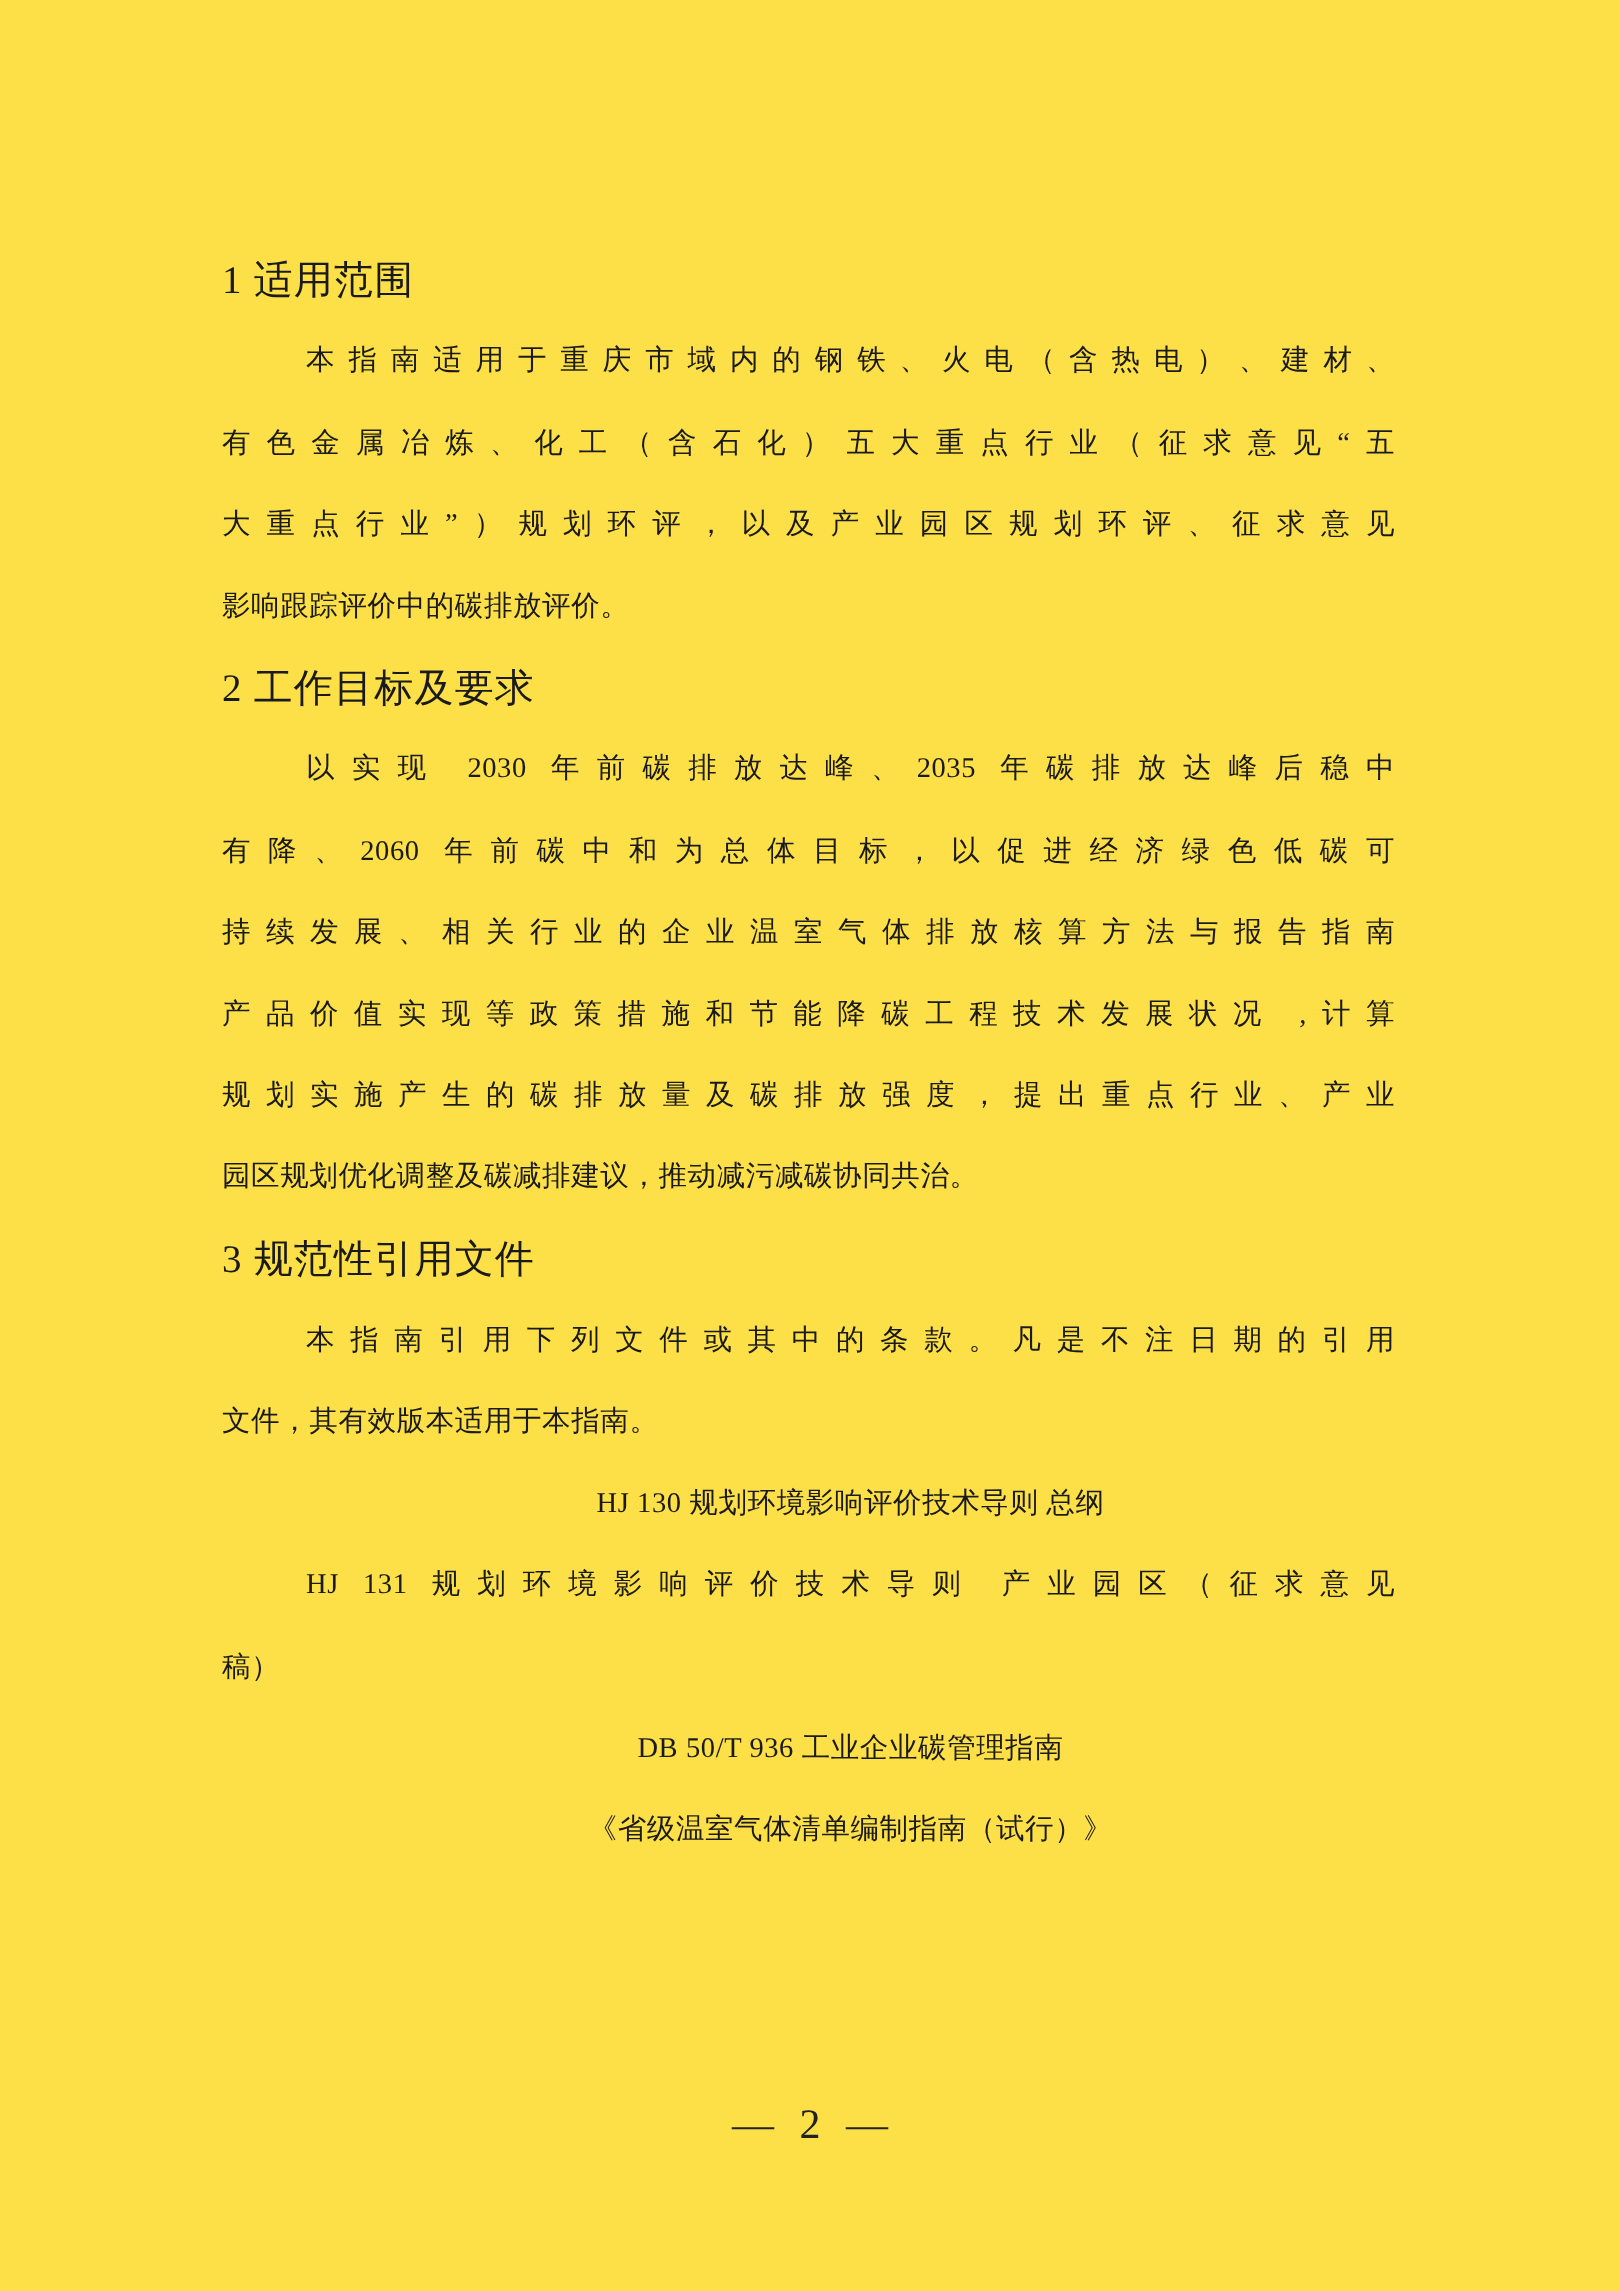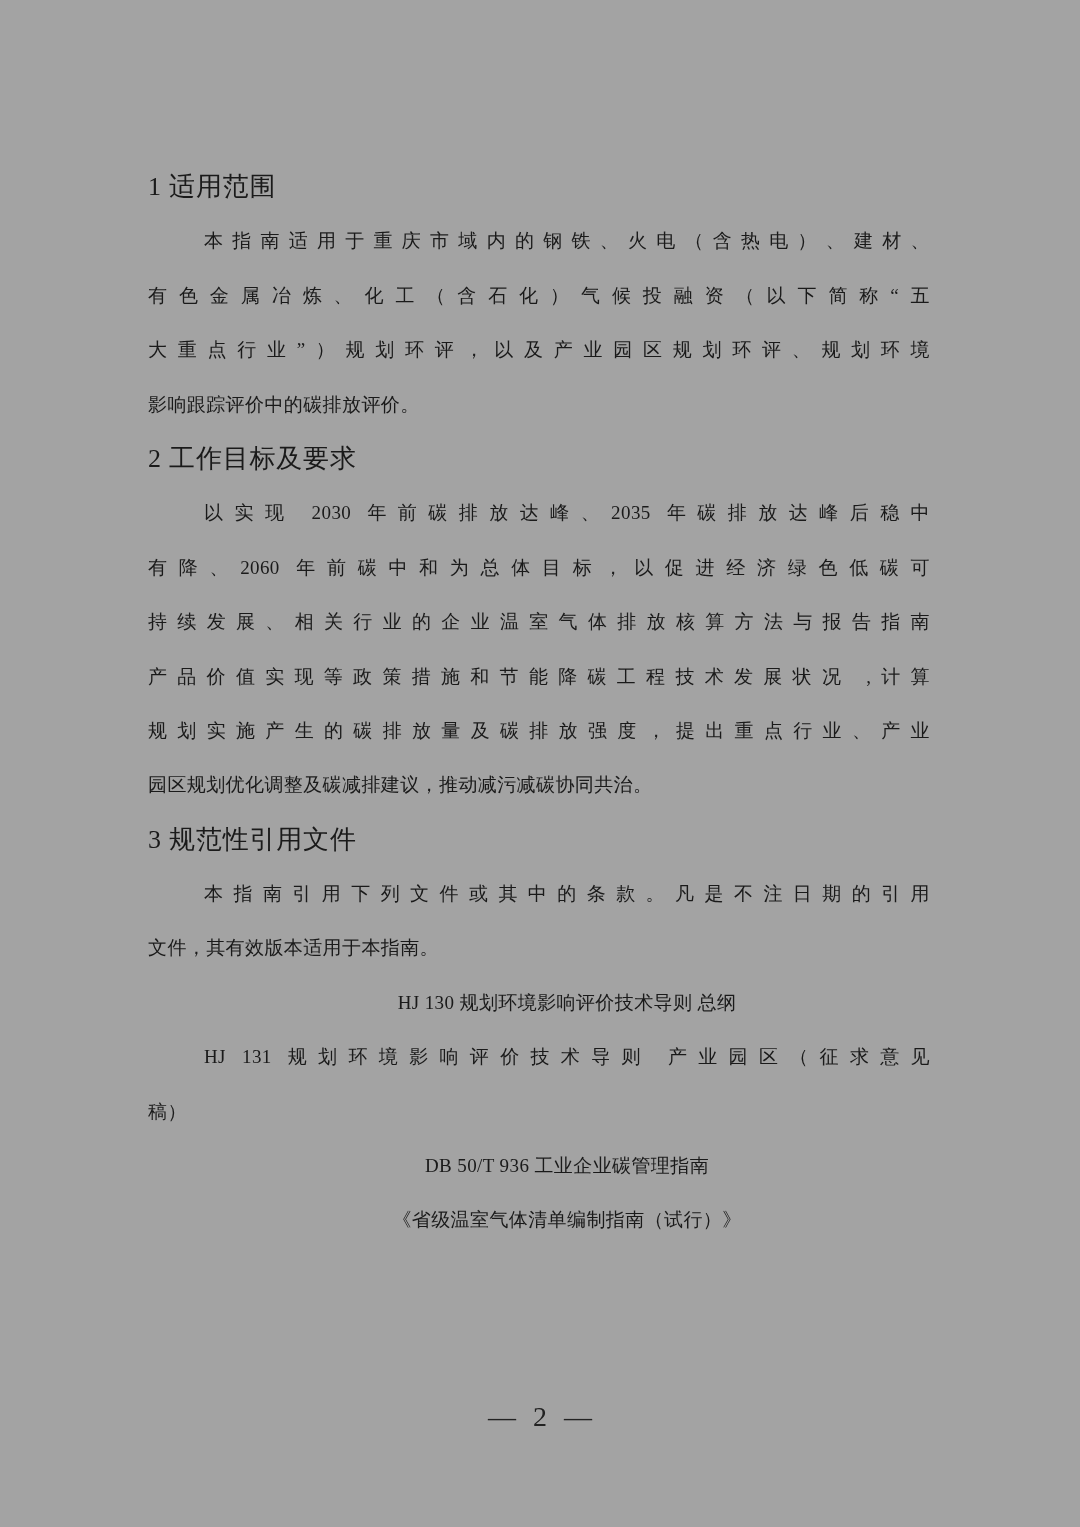--- a/index.html
+++ b/index.html
@@ -1,20 +1,20 @@
 <!DOCTYPE html>
 <html><head>
 <meta charset="utf-8">
 <style>
   html, body { margin: 0; padding: 0; }
   .page {
     position: relative;
     width: 1080px;
     height: 1527px;
-    background: #a3a3a3;
+    background: #fde047;
     overflow: hidden;
     font-family: "Liberation Serif", "DejaVu Serif", serif;
     color: #1a1a1a;
   }
   .content {
     position: absolute;
     left: 148px;
     top: 160px;
     width: 782px;
   }
@@ -48,22 +48,22 @@
     color: #222222;
   }
 </style>
 </head>
 <body>
 
 <div class="page">
   <div class="content">
     <div class="ln h">1 适用范围</div>
     <div class="ln ind j">本指南适用于重庆市域内的钢铁、火电（含热电）、建材、</div>
-    <div class="ln j">有色金属冶炼、化工（含石化）气候投融资（以下简称“五</div>
-    <div class="ln j">大重点行业”）规划环评，以及产业园区规划环评、规划环境</div>
+    <div class="ln j">有色金属冶炼、化工（含石化）五大重点行业（征求意见“五</div>
+    <div class="ln j">大重点行业”）规划环评，以及产业园区规划环评、征求意见</div>
     <div class="ln">影响跟踪评价中的碳排放评价。</div>
     <div class="ln h">2 工作目标及要求</div>
     <div class="ln ind j">以实现 2030 年前碳排放达峰、2035 年碳排放达峰后稳中</div>
     <div class="ln j">有降、2060 年前碳中和为总体目标，以促进经济绿色低碳可</div>
     <div class="ln j">持续发展、相关行业的企业温室气体排放核算方法与报告指南</div>
     <div class="ln j">产品价值实现等政策措施和节能降碳工程技术发展状况 ,计算</div>
     <div class="ln j">规划实施产生的碳排放量及碳排放强度，提出重点行业、产业</div>
     <div class="ln">园区规划优化调整及碳减排建议，推动减污减碳协同共治。</div>
     <div class="ln h">3 规范性引用文件</div>
     <div class="ln ind j">本指南引用下列文件或其中的条款。凡是不注日期的引用</div>

